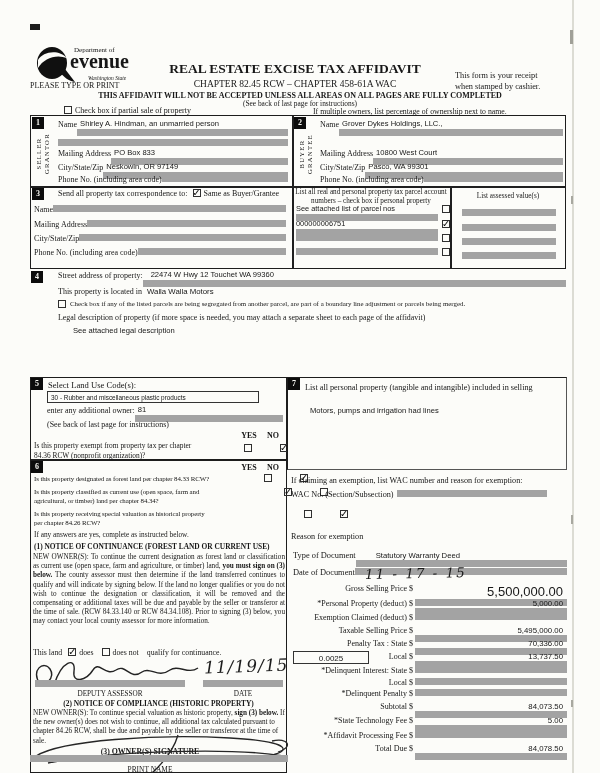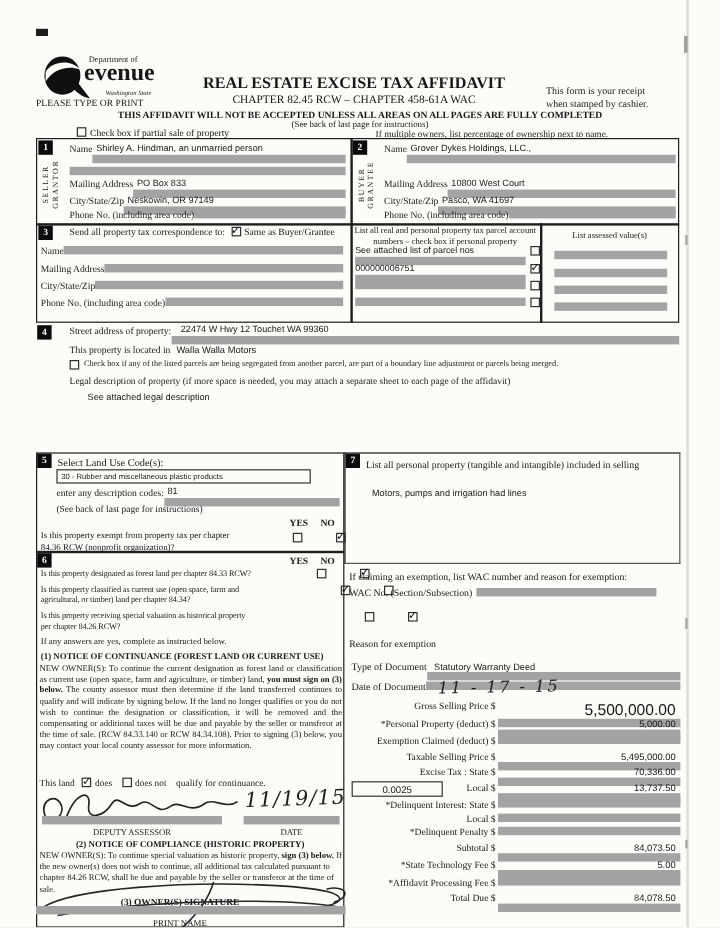--- a/index.html
+++ b/index.html
@@ -108,21 +108,21 @@
   <div class="abs row" style="left:320px;top:120px;width:243px;height:11px">
     <div>Name</div>
     <div class="ul grow sans" style="padding-left:3px;font-size:7.6px">Grover Dykes Holdings, LLC.,</div>
   </div>
   <div class="abs row" style="left:320px;top:149px;width:243px;height:11px">
     <div>Mailing Address</div>
     <div class="ul grow sans" style="padding-left:3px;font-size:7.6px">10800 West Court</div>
   </div>
   <div class="abs row" style="left:320px;top:163px;width:243px;height:11px">
     <div>City/State/Zip</div>
-    <div class="ul grow sans" style="padding-left:3px;font-size:7.6px">Pasco, WA 41697</div>
+    <div class="ul grow sans" style="padding-left:3px;font-size:7.6px">Pasco, WA 99301</div>
   </div>
   <div class="abs row" style="left:320px;top:175px;width:243px;height:11px">
     <div>Phone No. (including area code)</div>
     <div class="ul grow sans" style="padding-left:3px"></div>
   </div>
 
   
   <div class="abs num" style="left:32px;top:188px">3</div>
   <div class="abs row" style="left:58px;top:189px">
     <span>Send all property tax correspondence to:</span>
@@ -193,21 +193,21 @@
   <div class="abs sans" style="left:73px;top:327px;font-size:7.6px">See attached legal description</div>
 
   
   <div class="abs box" style="left:30px;top:377px;width:257px;height:83px"></div>
   <div class="abs num" style="left:31px;top:378px">5</div>
   <div class="abs" style="left:48px;top:380px;font-size:8.6px">Select Land Use Code(s):</div>
   <div class="abs" style="left:47px;top:391px;width:212px;height:12px;border:1px solid #333">
     <div class="sans" style="padding:1.5px 0 0 3px;font-size:6.4px">30 - Rubber and miscellaneous plastic products</div>
   </div>
   <div class="abs row" style="left:47px;top:406px;width:236px;height:11px">
-    <div>enter any description codes:</div>
+    <div>enter any additional owner:</div>
     <div class="ul grow sans" style="padding-left:3px;font-size:7.6px">81</div>
   </div>
   <div class="abs" style="left:47px;top:420px;font-size:7.9px">(See back of last page for instructions)</div>
   <div class="abs b ctr" style="left:238px;top:431px;width:22px">YES</div>
   <div class="abs b ctr" style="left:264px;top:431px;width:18px">NO</div>
   <div class="abs" style="left:34px;top:441px;width:196px;font-size:7.4px;line-height:1.3">
     <div>Is this property exempt from property tax per chapter</div>
     <div>84.36 RCW (nonprofit organization)?</div>
   </div>
   <span class="cb abs" style="left:244px;top:444px"></span>
@@ -290,21 +290,21 @@
   <div class="abs" style="left:291px;top:476px;width:276px;font-size:8.2px">If claiming an exemption, list WAC number and reason for exemption:</div>
   <div class="abs row" style="left:291px;top:490px;width:256px;height:11px;font-size:8.2px">
     <div>WAC No. (Section/Subsection)</div>
     <div class="ul grow" style="margin-left:3px"></div>
   </div>
   <div class="abs" style="left:291px;top:532px;font-size:8.2px">Reason for exemption</div>
 
   
   <div class="abs row" style="left:293px;top:551px;width:274px;height:11px;font-size:8.4px">
     <div>Type of Document</div>
-    <div class="ul grow sans" style="padding-left:6px;font-size:7.7px">Statutory Warranty Deed</div>
+    <div class="ul grow sans" style="padding-left:20px;font-size:7.7px">Statutory Warranty Deed</div>
   </div>
   <div class="abs row" style="left:293px;top:568px;width:274px;height:16px;font-size:8.4px">
     <div>Date of Document</div>
     <div class="ul grow"></div>
   </div>
   <div class="abs hand" style="left:365px;top:566px;font-size:13.5px;letter-spacing:2px;transform:rotate(-1deg);color:#1c1c1c">11 - 17 - 15</div>
 
   
   <div class="abs row" style="left:290px;top:584px;width:277px;height:11px">
     <div class="grow rt">Gross Selling Price</div>
@@ -320,21 +320,21 @@
     <div class="grow rt">Exemption Claimed (deduct)</div>
     <div style="padding:0 2px">$</div>
     <div class="ul rt sans" style="width:152px;font-size:7.8px;padding-right:4px"></div>
   </div>
   <div class="abs row" style="left:290px;top:626px;width:277px;height:11px">
     <div class="grow rt">Taxable Selling Price</div>
     <div style="padding:0 2px">$</div>
     <div class="ul rt sans" style="width:152px;font-size:7.8px;padding-right:4px">5,495,000.00</div>
   </div>
   <div class="abs row" style="left:290px;top:639px;width:277px;height:11px">
-    <div class="grow rt">Excise Tax : State</div>
+    <div class="grow rt">Penalty Tax : State</div>
     <div style="padding:0 2px">$</div>
     <div class="ul rt sans" style="width:152px;font-size:7.8px;padding-right:4px">70,336.00</div>
   </div>
   <div class="abs ctr sans" style="left:293px;top:651px;width:76px;height:13px;border:1px solid #333;font-size:8px;padding-top:2px">0.0025</div>
   <div class="abs row" style="left:372px;top:652px;width:195px;height:11px">
     <div class="grow rt">Local</div>
     <div style="padding:0 2px">$</div>
     <div class="ul rt sans" style="width:152px;font-size:7.8px;padding-right:4px">13,737.50</div>
   </div>
   <div class="abs row" style="left:290px;top:666px;width:277px;height:11px">

